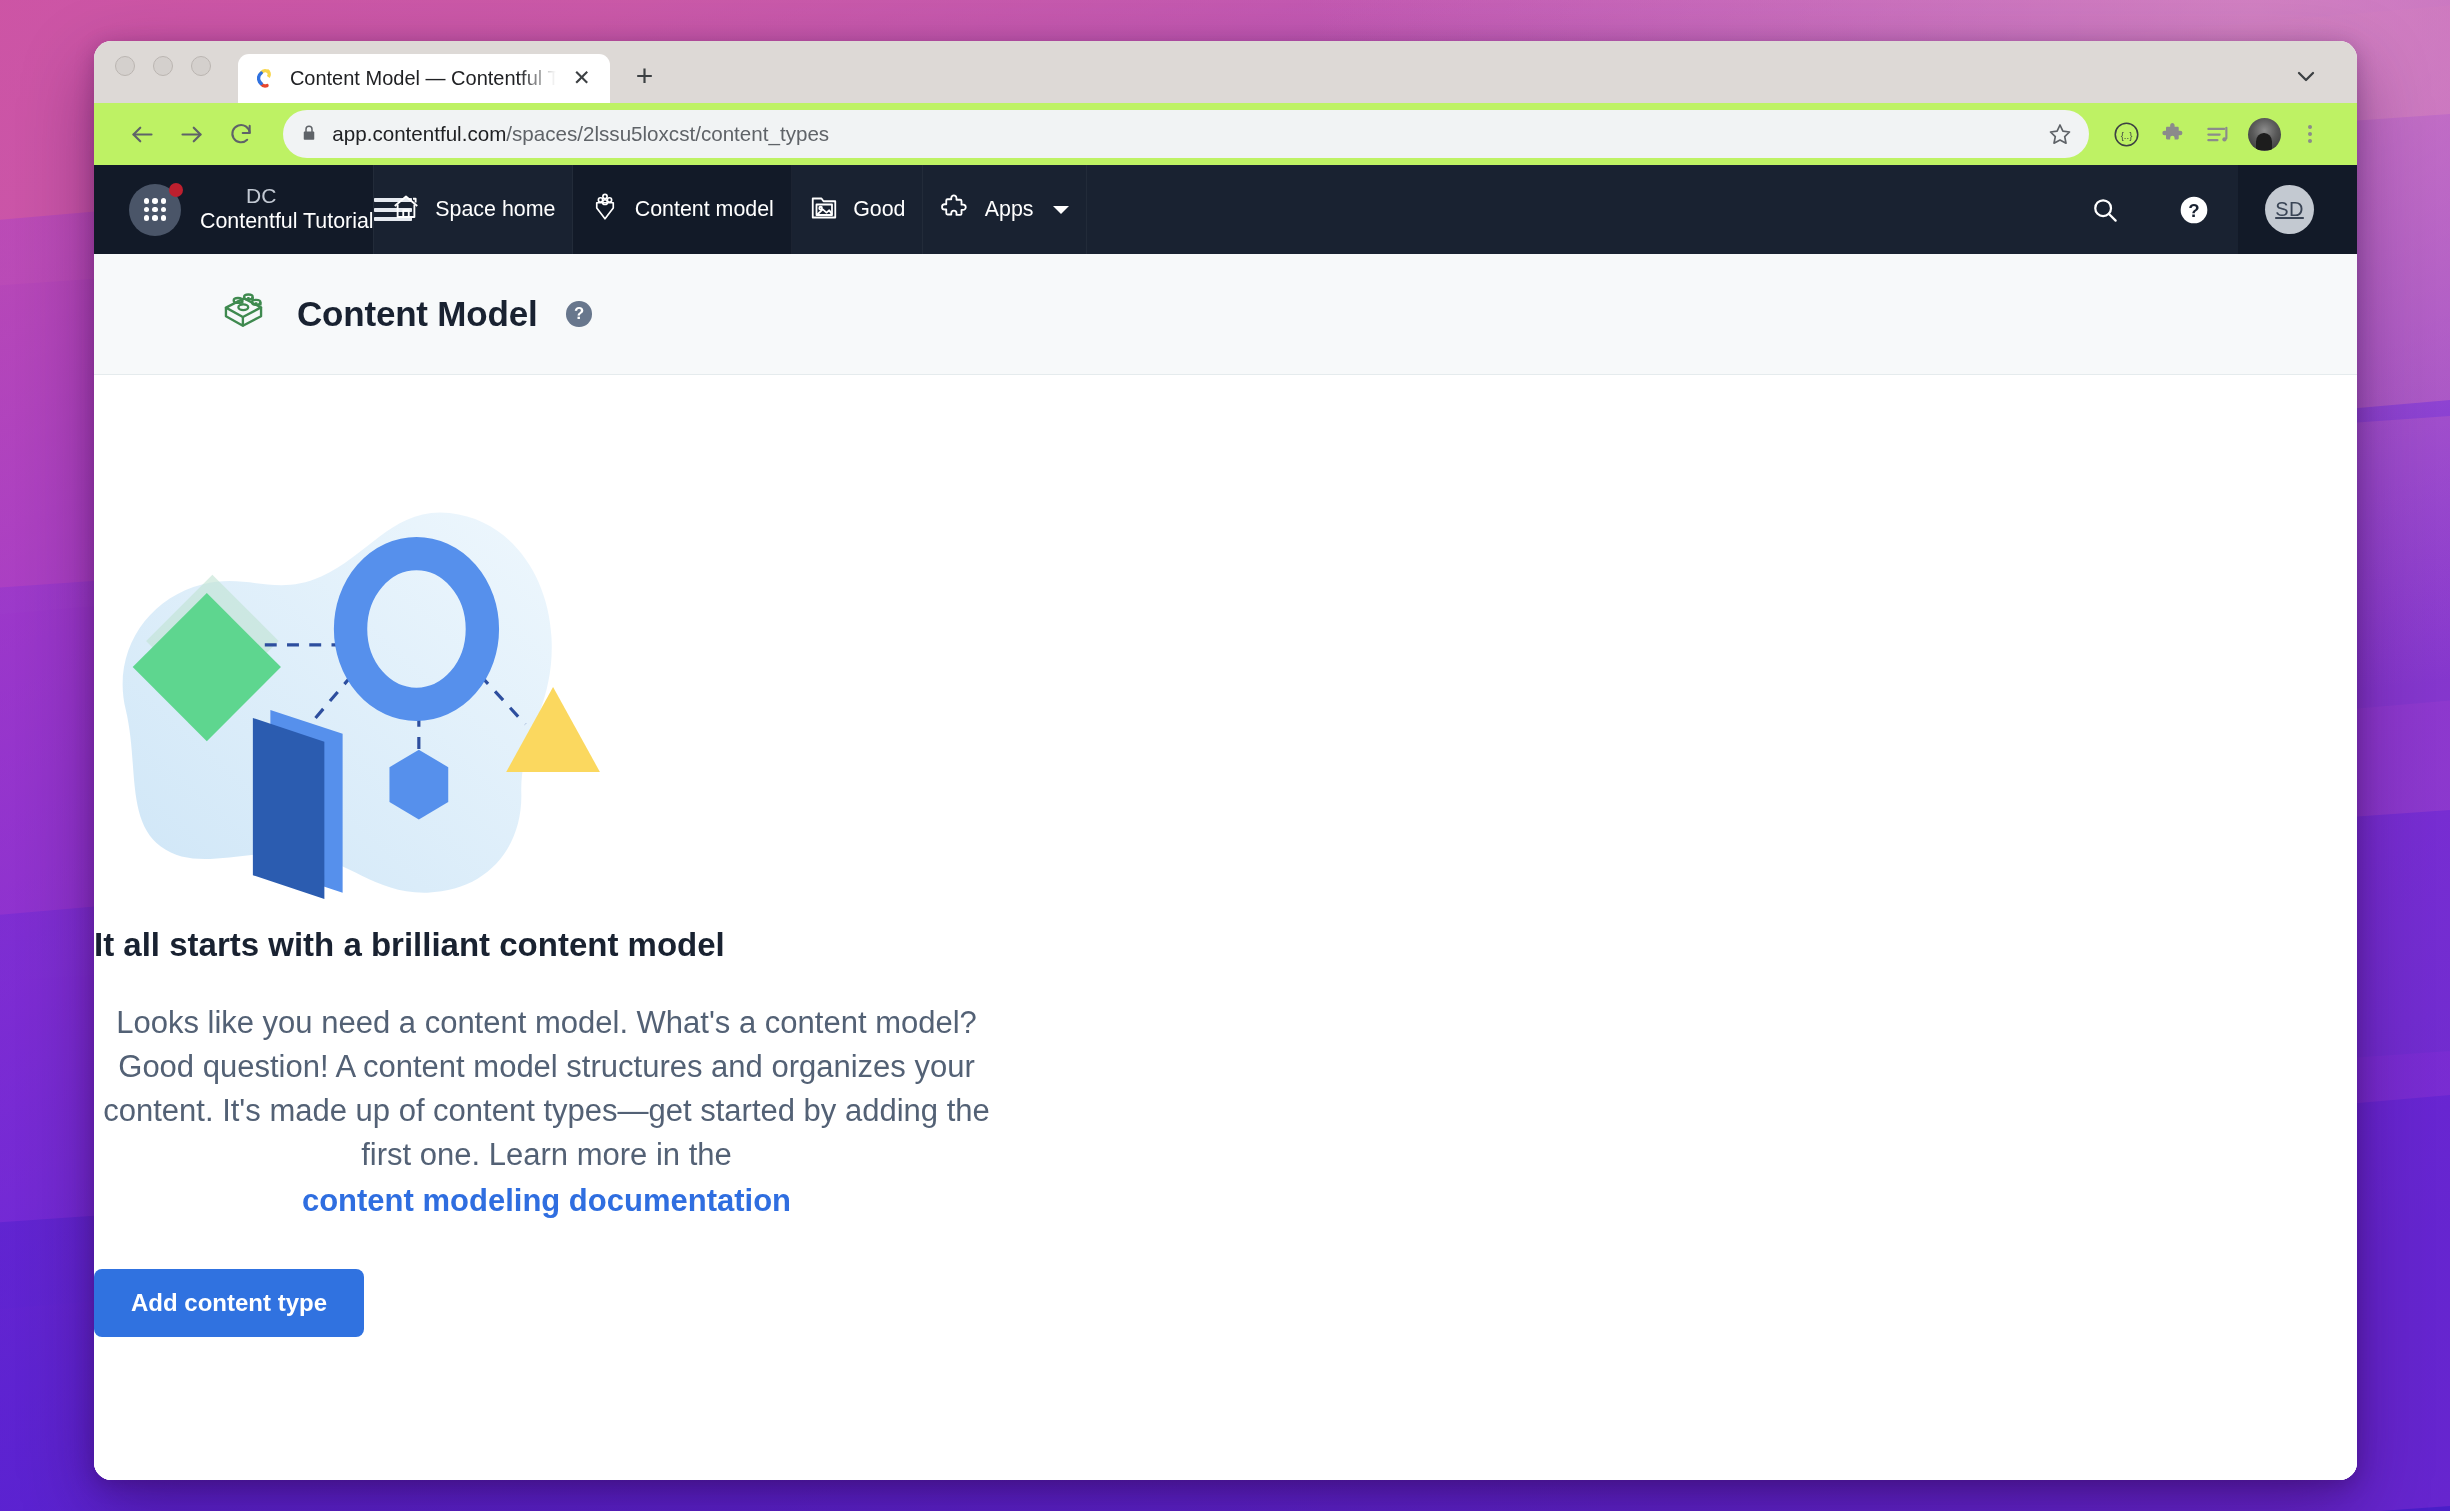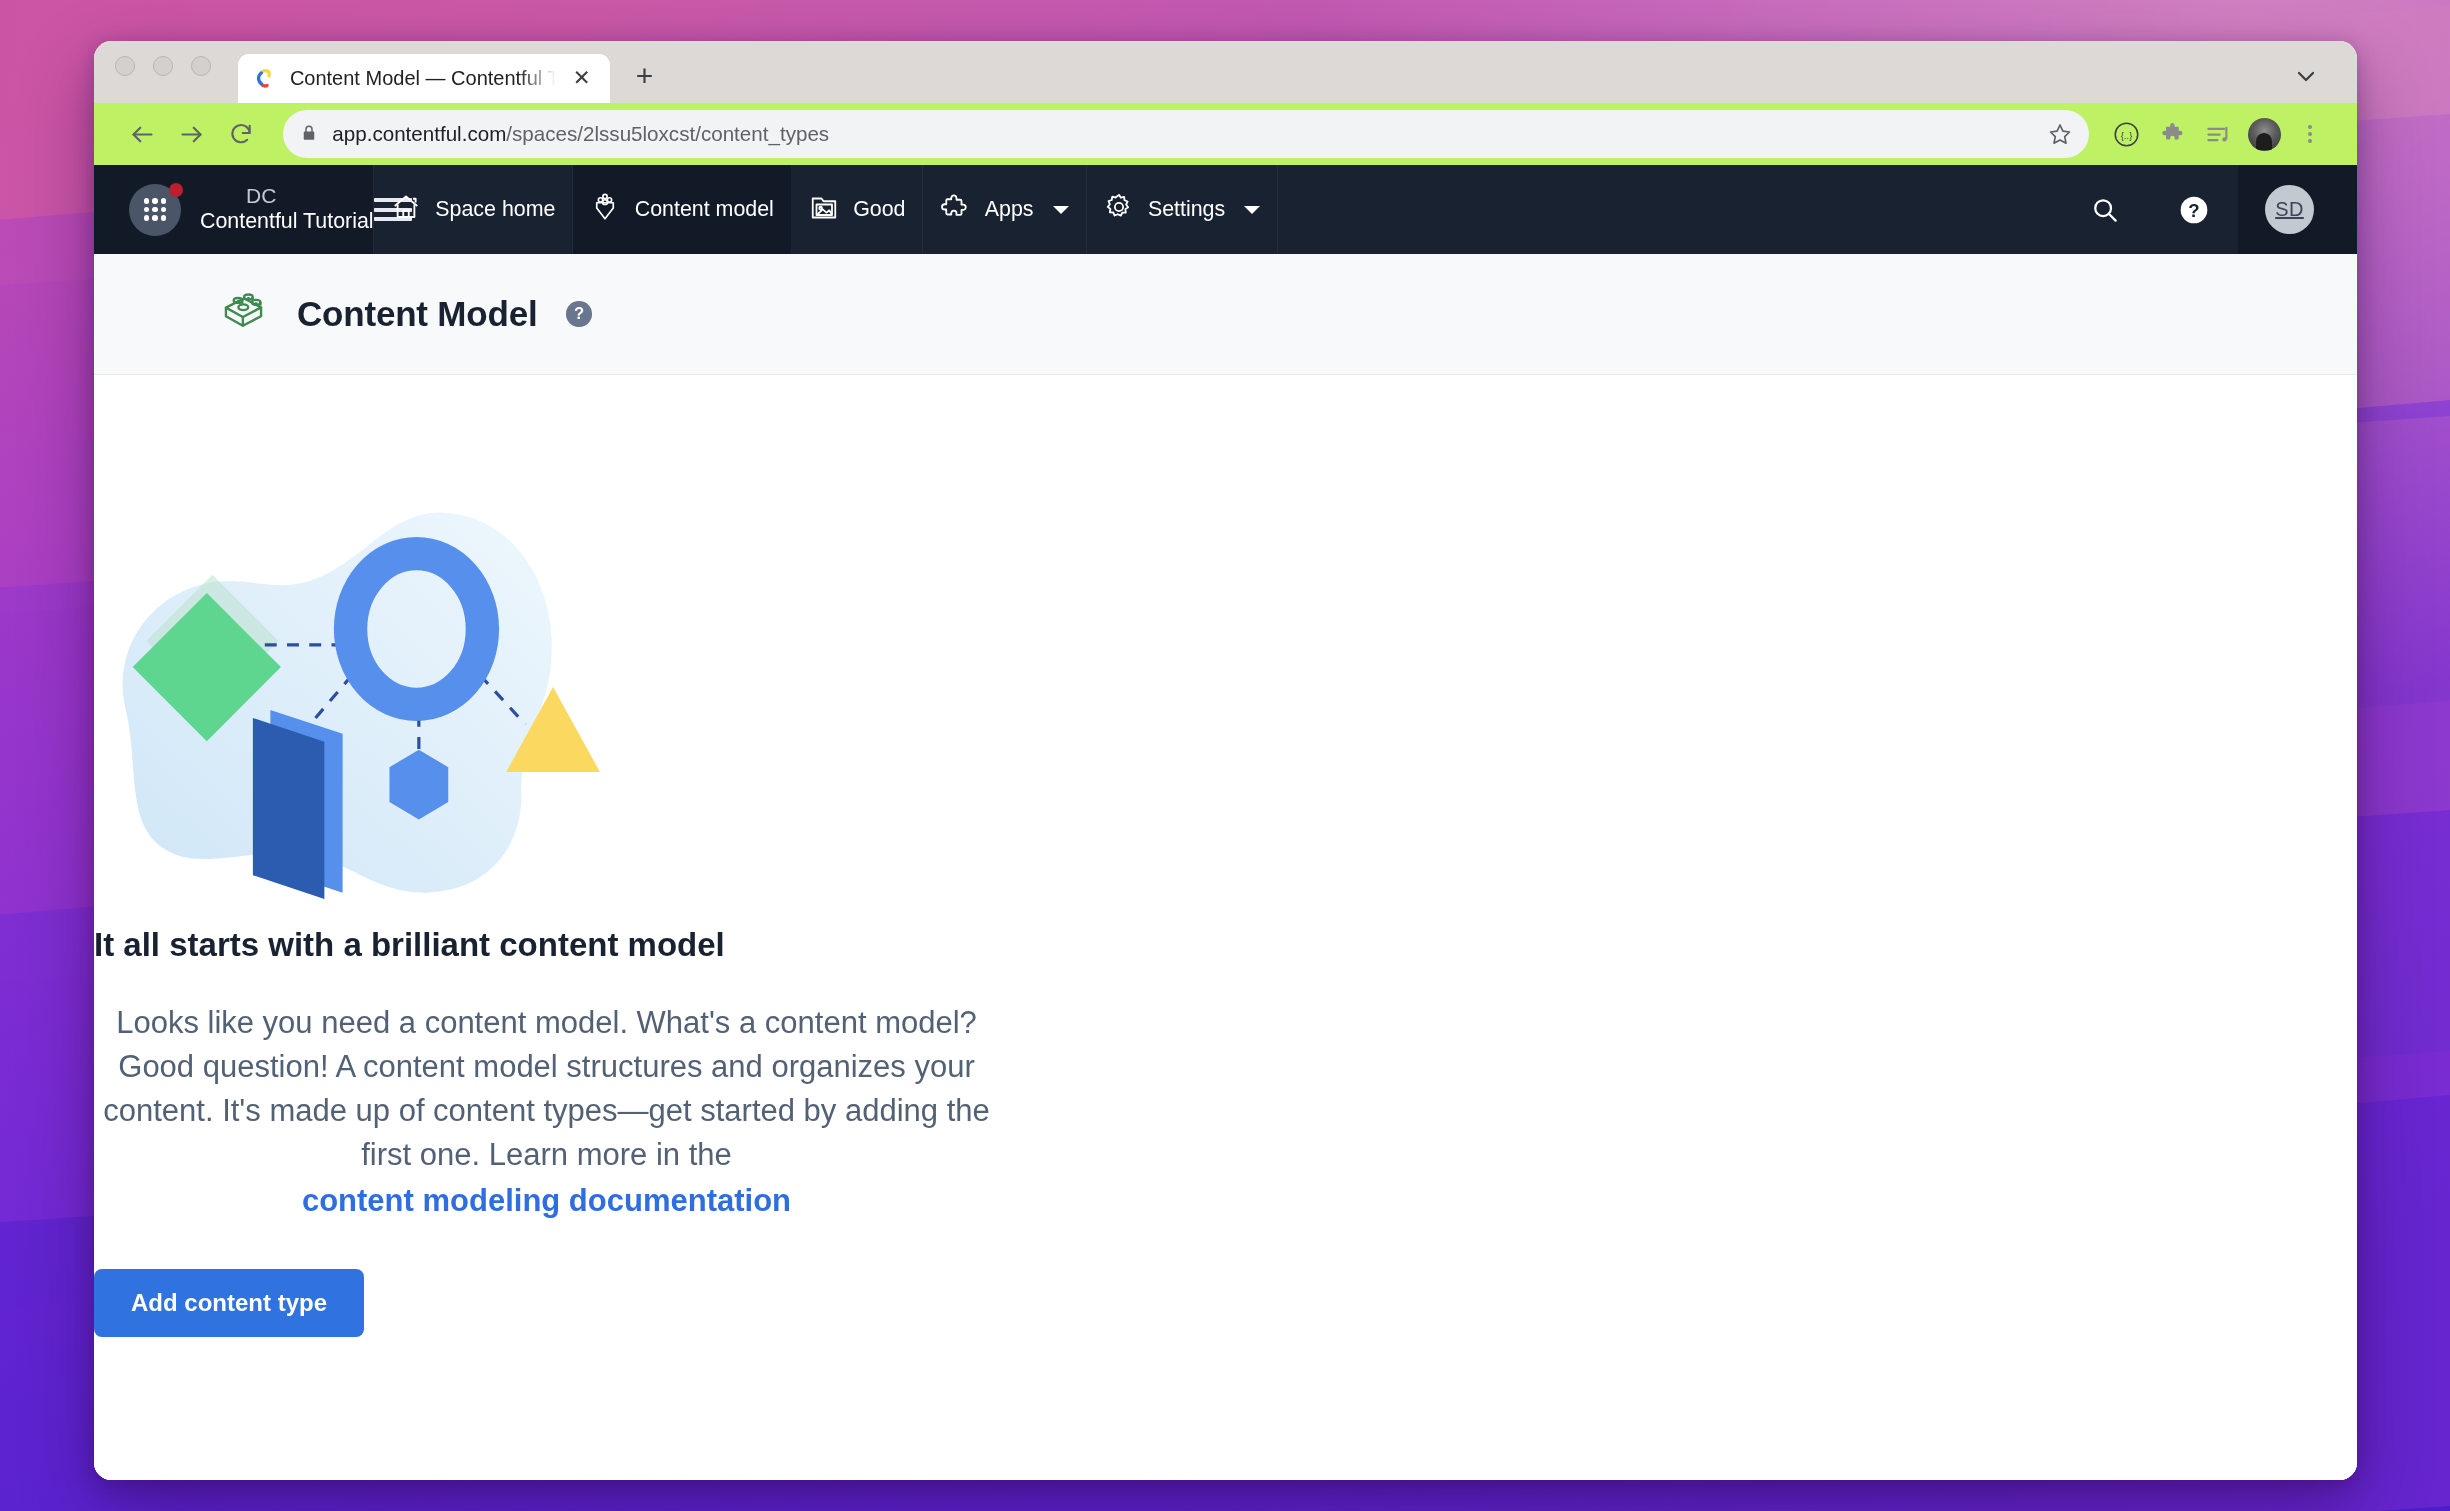--- a/index.html
+++ b/index.html
@@ -493,30 +493,20 @@
           <div class="nav-item">
             <span>
               <svg width="30" height="30" viewBox="0 0 24 24" fill="none" stroke="#fff" stroke-width="1.45" stroke-linejoin="round">
                   <path d="M9.6 3.4a2.1 2.1 0 0 1 3.6 1.5v1.3h3c.5 0 1 .4 1 1v2.9h1.3a2.1 2.1 0 1 1 0 4.2h-1.3v3c0 .5-.5 1-1 1h-3v-1.3a2.1 2.1 0 1 0-4.2 0V18h-3c-.5 0-1-.5-1-1v-3H3.7a2.1 2.1 0 1 1 0-4.2H5v-3c0-.6.5-1 1-1h3V4.9a2.1 2.1 0 0 1 .6-1.5z"></path>
                 </svg>
             </span>
             <span>Apps</span>
             <span class="caret"></span>
           </div>
 
-          <div class="nav-item">
-            <span>
-              <svg width="30" height="30" viewBox="0 0 24 24" fill="none" stroke="#fff" stroke-width="1.45" stroke-linejoin="round">
-                  <circle cx="12" cy="12" r="3.3"></circle>
-                  <path d="M12 2.3l1.5 2.2 2.6-.6.3 2.7 2.5 1-1.2 2.4 1.6 2.2-2.2 1.5.3 2.7-2.7.1-1.2 2.4L11 17.8l-2.5 1-1.1-2.4-2.7-.2.4-2.6L3 11.9l1.7-2.1-1.1-2.5 2.6-.9.4-2.7 2.6.7z"></path>
-                </svg>
-            </span>
-            <span>Settings</span>
-            <span class="caret"></span>
-          </div>
 
         </div>
 
         <div class="nav-right">
           <div class="nav-icon-btn">
             <svg width="30" height="30" viewBox="0 0 24 24" fill="none" stroke="#fff" stroke-width="1.8" stroke-linecap="round">
                 <circle cx="10.5" cy="10.5" r="6.3"></circle>
                 <line x1="15.2" y1="15.2" x2="20.5" y2="20.5"></line>
               </svg>
           </div>

